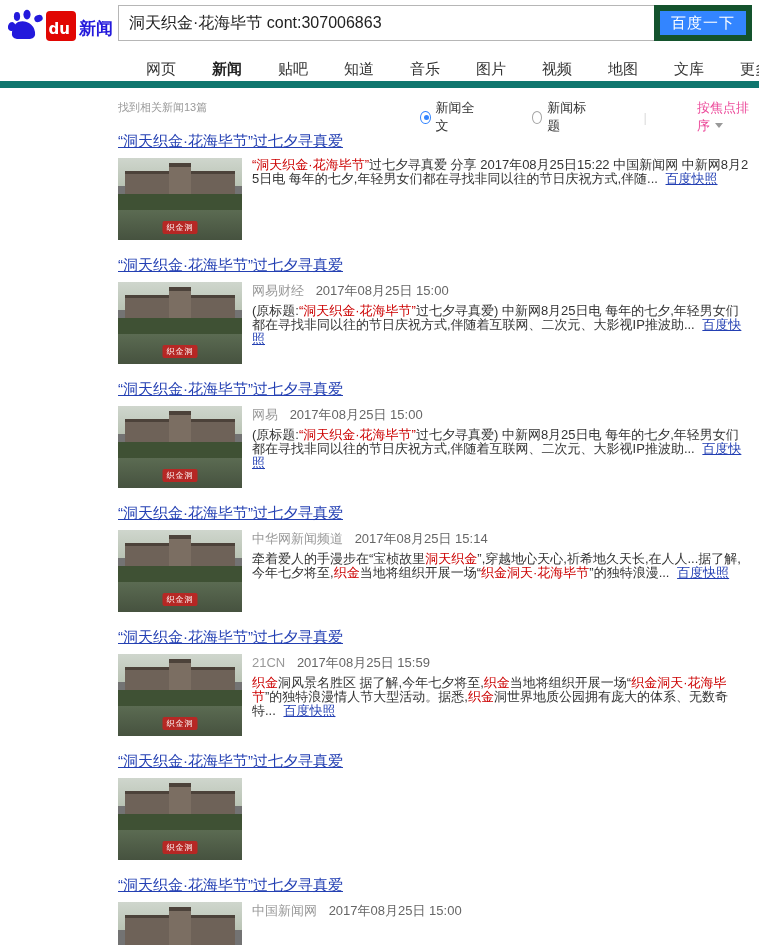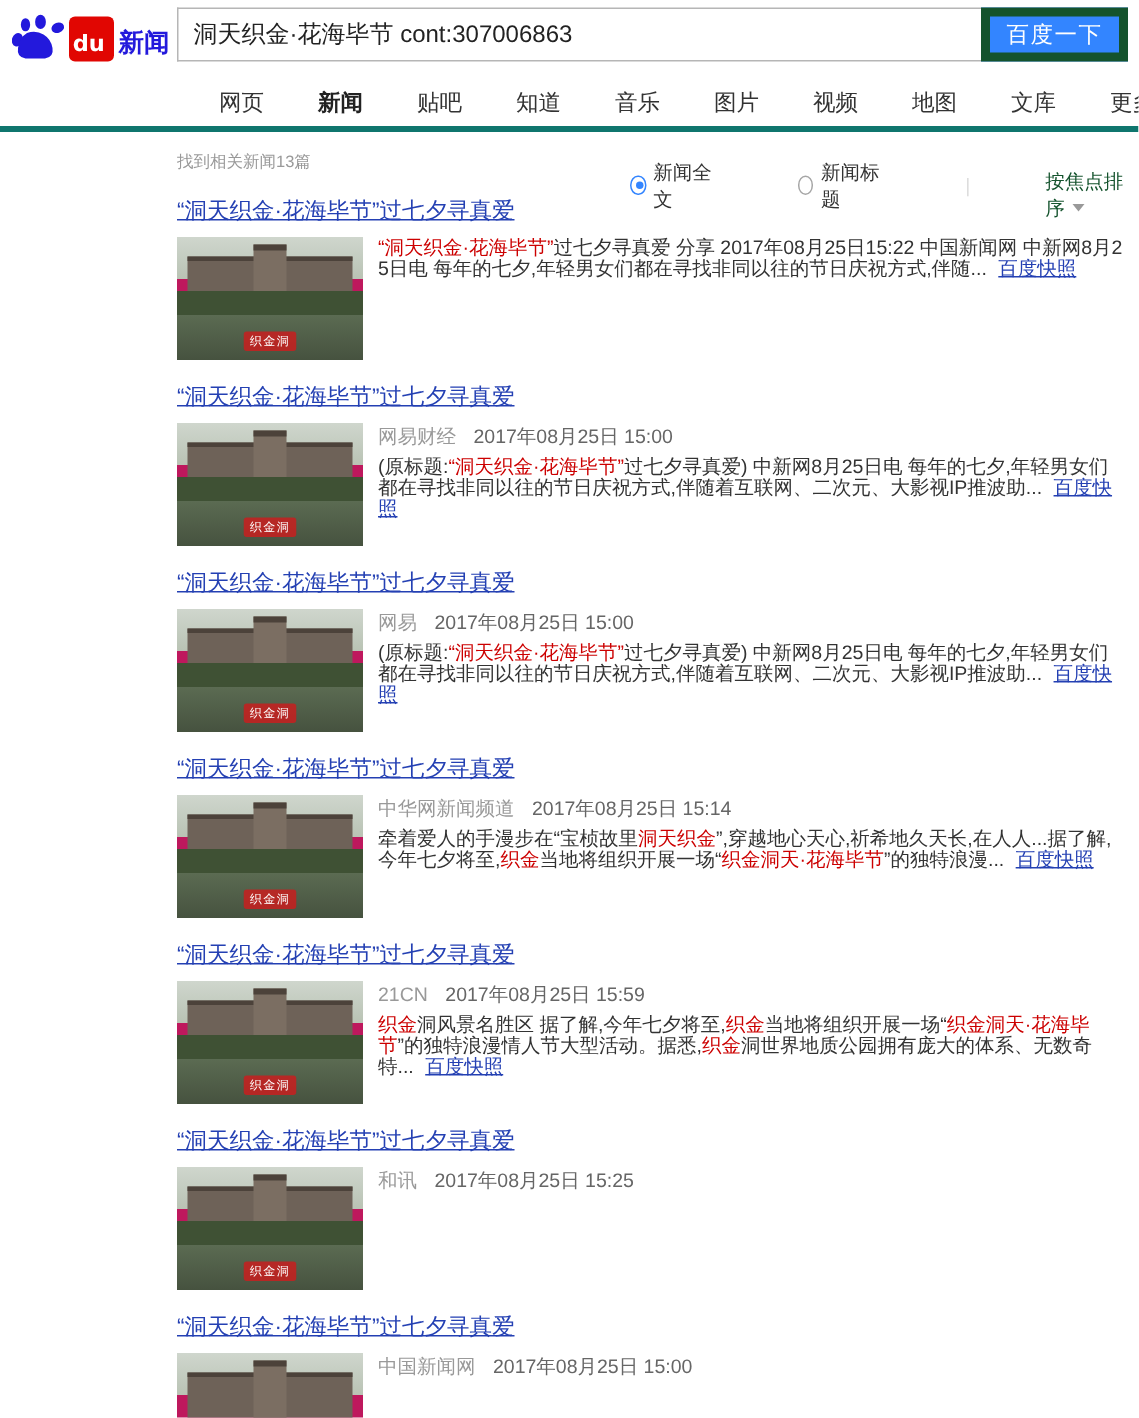--- a/index.html
+++ b/index.html
@@ -54,21 +54,21 @@
     font-size: 15px;
     cursor: pointer;
     font-family: "Liberation Sans", sans-serif;
     letter-spacing: 1px;
   }
 
   
   .navbar {
     position: relative;
     height: 38px;
-    border-bottom: 4px solid #0f766e;
+    border-bottom: 7px solid #0f766e;
     background: #fff;
   }
   .nav-items {
     position: absolute;
     left: 128px; top: 0;
     display: flex;
     align-items: center;
     height: 38px;
     gap: 0px;
   }
@@ -130,24 +130,23 @@
     left: 3px; top: 3px;
     width: 5px; height: 5px;
     border-radius: 50%;
     background: #3385ff;
   }
   .sep {
     color: #ddd;
     margin: 0 12px 0 0;
   }
   .sort-link {
-    color: #14532d;
+    color: #ec4899;
     text-decoration: none;
     cursor: pointer;
-    margin-top: 13px;
   }
   .sort-link::after {
     content:"";
     display:inline-block;
     margin-left: 5px;
     border-left: 4px solid transparent;
     border-right: 4px solid transparent;
     border-top: 5px solid #999;
     vertical-align: 2px;
   }
@@ -174,21 +173,21 @@
     font-weight: normal;
     line-height: 18px;
   }
   .r-body {
     display: flex;
     gap: 10px;
   }
   .thumb {
     width: 124px; height: 82px;
     flex: 0 0 124px;
-    background: #be185d;
+    background: #737373;
     position: relative;
     overflow: hidden;
     border: 0;
     cursor: pointer;
   }
   .thumb .sky {
     position: absolute; left:0; top:0; width:100%; height: 34%;
     background: linear-gradient(#cfd6cd, #b9c3b4);
   }
   .thumb .bld {
@@ -419,24 +418,20 @@
       <div class="r-body">
         <div class="thumb">
           <div class="sky"></div>
           <div class="bld"></div>
           <div class="tower"></div>
           <div class="trees"></div>
           <div class="water"></div>
           <div class="badge">织金洞</div>
         </div>
         <div class="r-text">
-          <div class="r-meta">
-            <span class="r-source">和讯</span>
-            <span>2017年08月25日 15:25</span>
-          </div>
         </div>
       </div>
     </div>
 
     <div class="result">
       <a class="r-title">“洞天织金·花海毕节”过七夕寻真爱</a>
       <div class="r-body">
         <div class="thumb">
           <div class="sky"></div>
           <div class="bld"></div>

